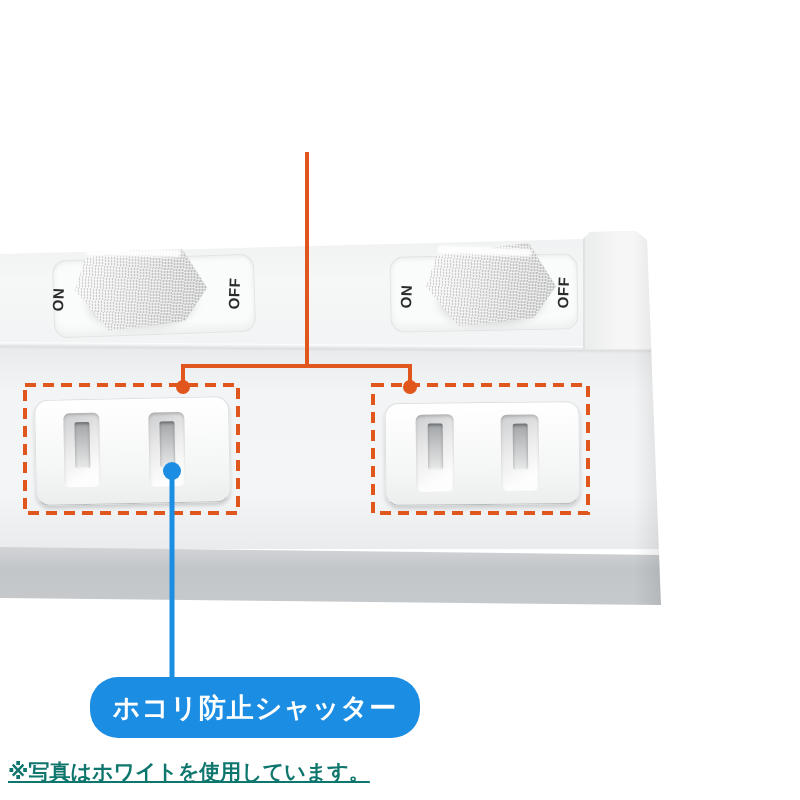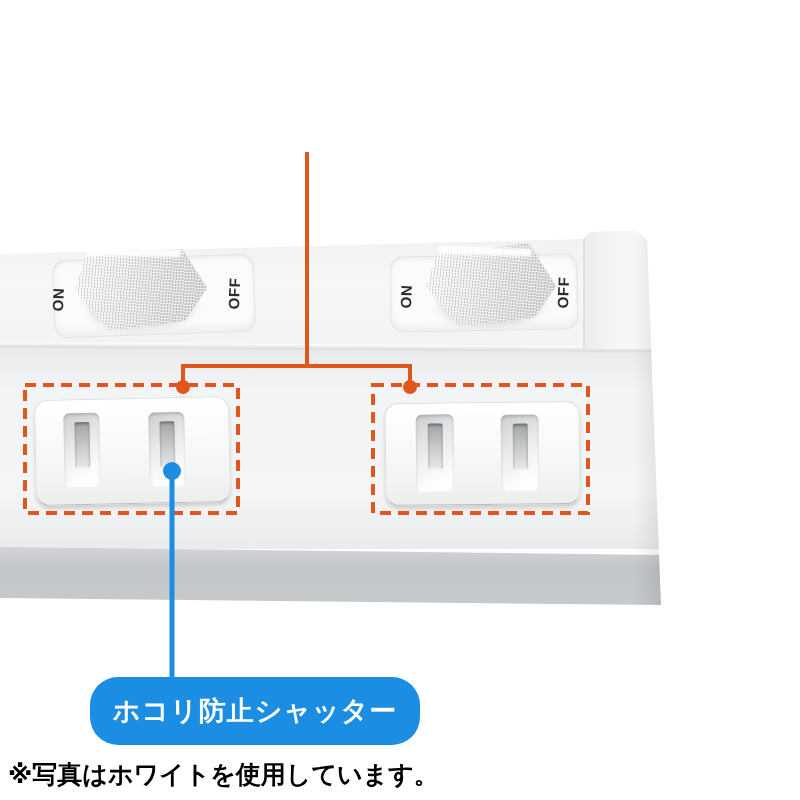--- a/index.html
+++ b/index.html
@@ -7,24 +7,24 @@
     position:relative;width:800px;height:800px;background:#ffffff;overflow:hidden;
     font-family:"Liberation Sans","DejaVu Sans",sans-serif;
   }
   
   .badge{
     position:absolute;color:#fff;font-weight:bold;text-align:center;
     display:flex;align-items:center;justify-content:center;letter-spacing:1px;
   }
   #heat-badge{left:145px;top:96px;width:420px;height:56px;border-radius:28px;
     background:var(--orange);font-size:26px;}
-  #shutter-badge{left:90px;top:677px;width:330px;height:68px;border-radius:28px;
+  #shutter-badge{left:90px;top:677px;width:330px;height:61px;border-radius:28px;
     background:var(--blue);font-size:27px;}
   
-  #footnote{position:absolute;left:8px;top:758px;font-size:25px;font-weight:bold;color:#000000;}
+  #footnote{position:absolute;left:8px;top:758px;font-size:21px;font-weight:bold;color:#0f766e;text-decoration:underline;}
   
   #strip{position:absolute;left:0;top:225px;width:800px;height:390px;
     clip-path:polygon(0px 29px,583px 14px,590px 7px,636px 6px,647px 15px,661px 380px,0px 373px);}
   .face{position:absolute;left:0;width:670px;}
   #top-face{top:0;height:124px;background:linear-gradient(to bottom,#eef0f1,#f6f7f7 45%,#f2f3f4);}
   #ridge{top:117px;height:7px;width:670px;position:absolute;
     background:linear-gradient(to bottom,#ffffff,#dcdee0 65%,rgba(255,255,255,0));
     transform:rotate(0.4deg);transform-origin:left top;}
   #front-face{top:122px;height:202px;background:linear-gradient(to bottom,#e8eaec,#f3f4f5 22%,#f4f5f6 72%,#e9ebed);}
   #bevel{top:322px;height:62px;position:absolute;left:0;width:670px;

